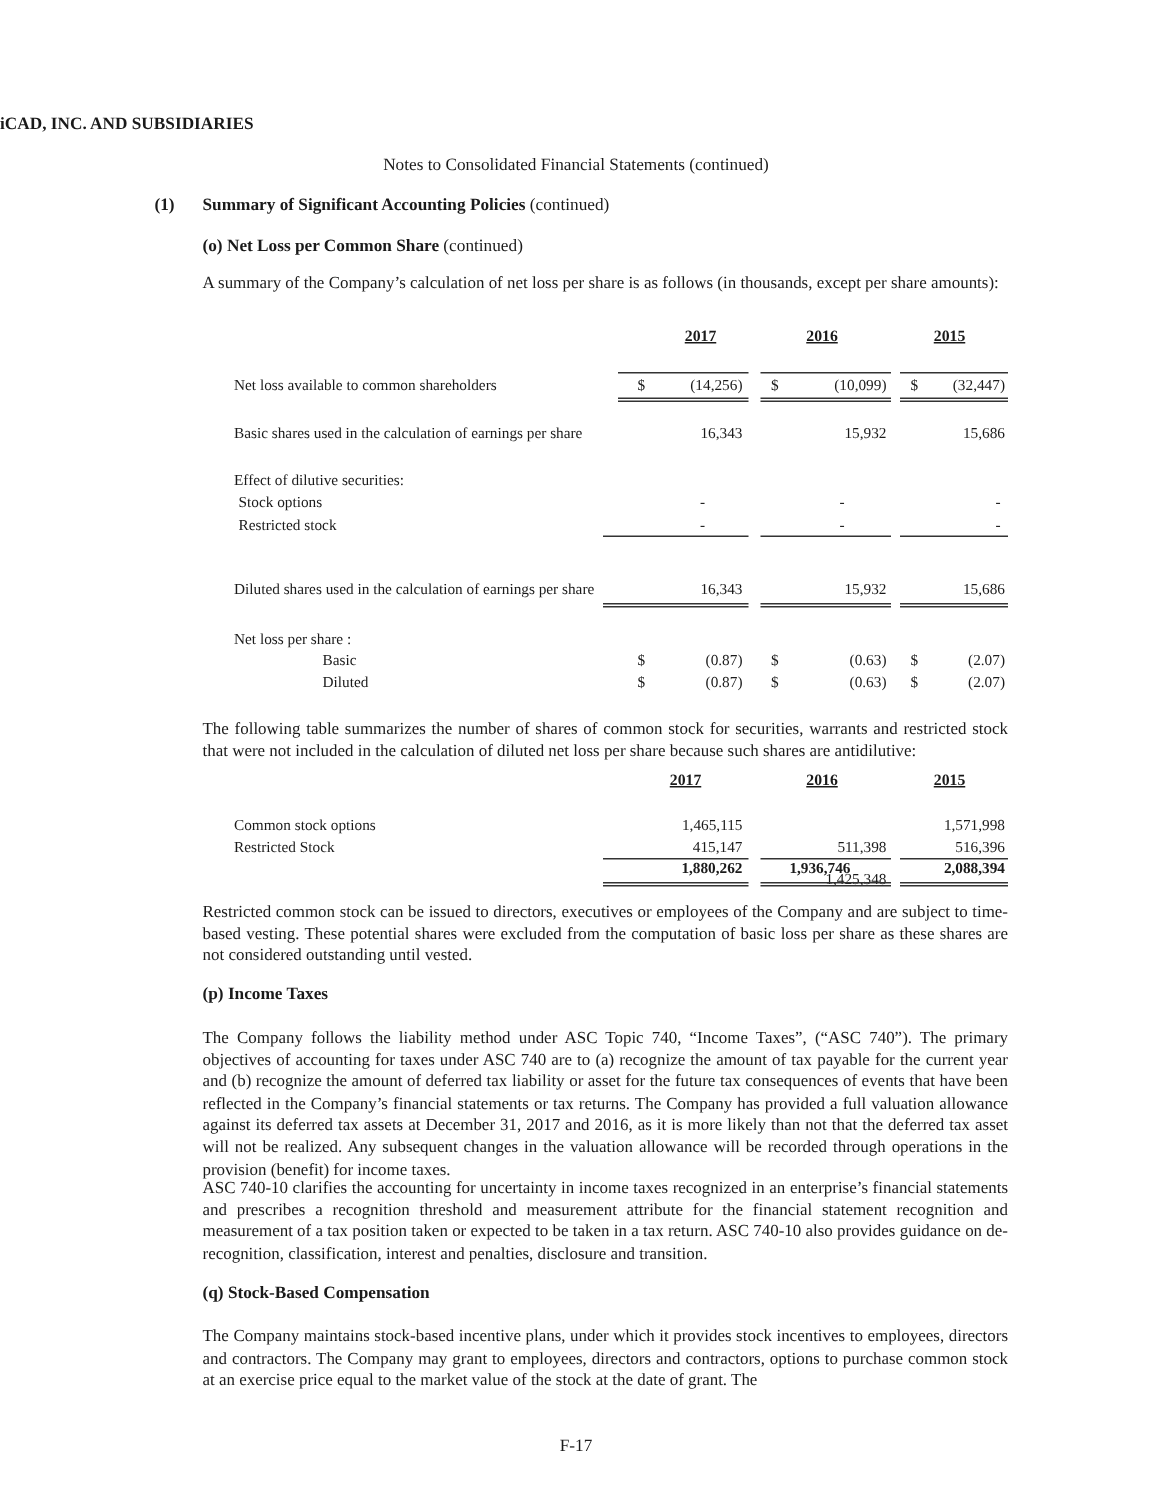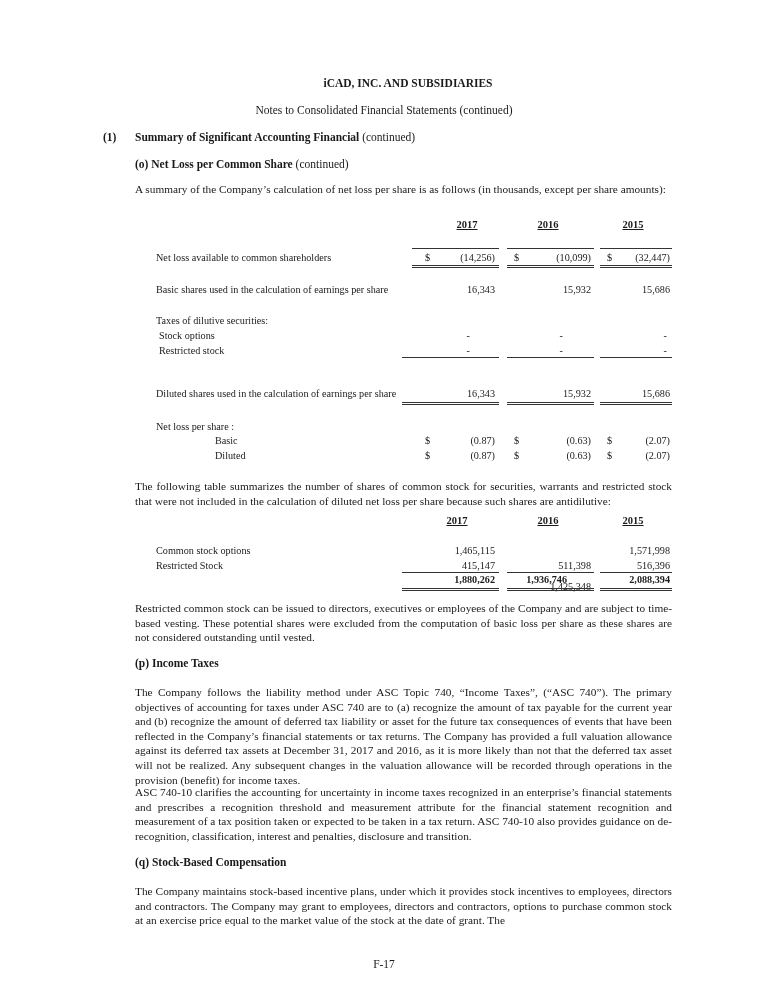--- a/index.html
+++ b/index.html
@@ -6,22 +6,22 @@
     html, body { width: 768px; height: 993px; background: #ffffff; }
     body {
       position: relative;
       font-family: "Liberation Serif", "DejaVu Serif", serif;
       color: #1a1a1a;
       font-size: 11.3px;
       overflow: hidden;
     }
     .abs { position: absolute; }
     .company {
-      left: 0; width: 768px; top: 77px; text-align: center;
-      font-weight: bold; font-size: 11.5px; padding-left: 48px;
+      left: 0; width: 768px; top: 77px; text-align: left;
+      font-weight: bold; font-size: 11.5px;
     }
     .subtitle {
       left: 0; width: 768px; top: 104px; text-align: center; font-size: 11.5px;
     }
     .secnum { left: 103px; top: 131px; font-weight: bold; font-size: 11.5px; }
     .sectitle { left: 135px; top: 131px; font-size: 11.5px; }
     .sectitle b { font-weight: bold; }
     .subhead { left: 135px; top: 158px; font-size: 11.5px; }
     .subhead b { font-weight: bold; }
     .para {
@@ -40,21 +40,21 @@
     .drule { height: 3px; border-top: 1px solid #333; border-bottom: 1px solid #333; }
     .footer { left: 0; width: 768px; top: 958px; text-align: center; font-size: 11.5px; }
   </style>
 </head>
 <body>
 
 <div class="abs company">iCAD, INC. AND SUBSIDIARIES</div>
 <div class="abs subtitle">Notes to Consolidated Financial Statements (continued)</div>
 
 <div class="abs secnum">(1)</div>
-<div class="abs sectitle"><b>Summary of Significant Accounting Financial</b><span> (continued)</span></div>
+<div class="abs sectitle"><b>Summary of Significant Accounting Policies</b><span> (continued)</span></div>
 
 <div class="abs subhead"><b>(o) Net Loss per Common Share</b><span> (continued)</span></div>
 <div class="abs para" style="top:182px;">A summary of the Company’s calculation of net loss per share is as follows (in thousands, except per share amounts):</div>
 
 <div>
   <div class="abs yr" style="left:437px;top:219px;">2017</div>
   <div class="abs yr" style="left:518px;top:219px;">2016</div>
   <div class="abs yr" style="left:603px;top:219px;">2015</div>
 
   <div class="abs rule" style="left:412px;top:248px;width:87px;"></div>
@@ -69,21 +69,21 @@
   <div class="abs num" style="left:620px;width:50px;top:252px;">(32,447)</div>
   <div class="abs drule" style="left:412px;top:265px;width:87px;"></div>
   <div class="abs drule" style="left:507px;top:265px;width:87px;"></div>
   <div class="abs drule" style="left:600px;top:265px;width:72px;"></div>
 
   <div class="abs t-label" style="top:284px;">Basic shares used in the calculation of earnings per share</div>
   <div class="abs num" style="left:440px;width:55px;top:284px;">16,343</div>
   <div class="abs num" style="left:530px;width:61px;top:284px;">15,932</div>
   <div class="abs num" style="left:620px;width:50px;top:284px;">15,686</div>
 
-  <div class="abs t-label" style="top:315px;">Taxes of dilutive securities:</div>
+  <div class="abs t-label" style="top:315px;">Effect of dilutive securities:</div>
   <div class="abs t-indent" style="top:330px;">Stock options</div>
   <div class="abs num" style="left:440px;width:30px;top:330px;">-</div>
   <div class="abs num" style="left:530px;width:33px;top:330px;">-</div>
   <div class="abs num" style="left:620px;width:47px;top:330px;">-</div>
   <div class="abs t-indent" style="top:345px;">Restricted stock</div>
   <div class="abs num" style="left:440px;width:30px;top:345px;">-</div>
   <div class="abs num" style="left:530px;width:33px;top:345px;">-</div>
   <div class="abs num" style="left:620px;width:47px;top:345px;">-</div>
   <div class="abs rule" style="left:402px;top:357px;width:97px;border-top-width:1.5px;"></div>
   <div class="abs rule" style="left:507px;top:357px;width:87px;border-top-width:1.5px;"></div>

